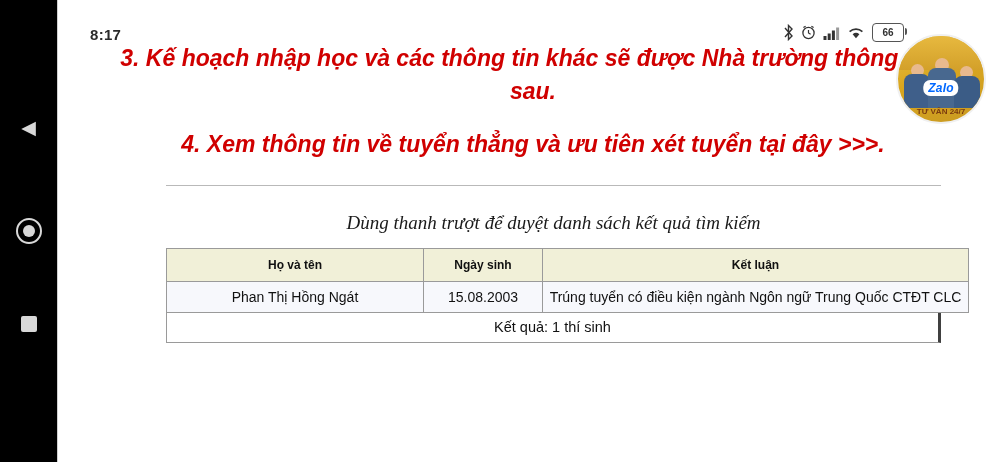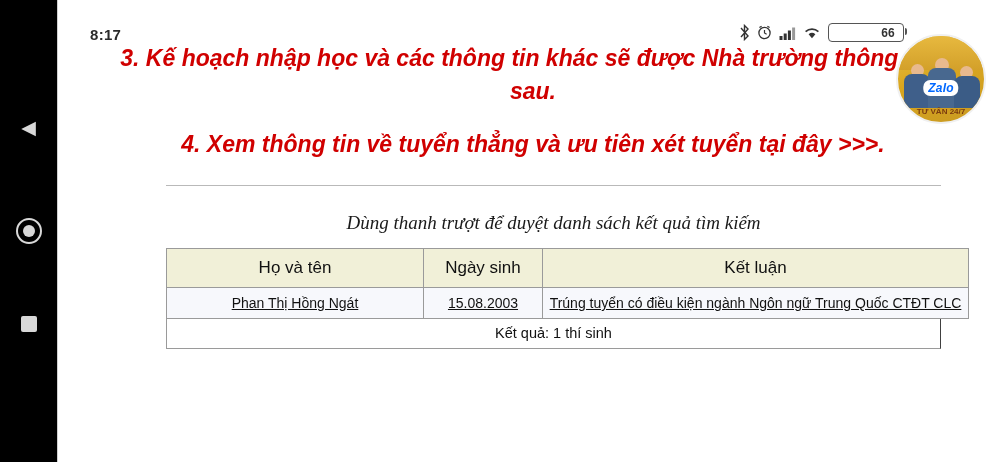--- a/index.html
+++ b/index.html
@@ -103,24 +103,23 @@
   }
   .status-icons svg { display: block; }
   .battery {
     width: 30px; height: 17px;
     border: 1.6px solid #555;
     border-radius: 4px;
     position: relative;
     display: flex;
     align-items: center;
     justify-content: center;
-    font-size: 12px;
+    font-size: 10px;
     color: #333;
     font-weight: bold;
-    padding-left: 44px;
   }
   .battery::after {
     content: "";
     position: absolute;
     right: -4px; top: 4px;
     width: 2.5px; height: 7px;
     background: #555;
     border-radius: 0 2px 2px 0;
   }
   
@@ -250,43 +249,42 @@
   
   table.results {
     margin-top: 14px;
     border-collapse: collapse;
     width: 775px;
     table-layout: fixed;
   }
   table.results th {
     background: #f1f0d8;
     border: 1px solid #9a9a9a;
-    font-size: 17px;
-    font-weight: normal;
+    font-size: 12px;
+    font-weight: bold;
     color: #111;
     padding: 9px 4px;
     text-align: center;
   }
   table.results td {
     border: 1px solid #9a9a9a;
     font-size: 14px;
     color: #111;
     padding: 7px 6px;
     text-align: center;
     background: #f7f8fc;
-    text-decoration: underline;
   }
   .col-name  { width: 248px; }
   .col-dob   { width: 110px; }
   .col-note  { width: 417px; }
   .summary {
     width: 775px;
     box-sizing: border-box;
     border-left: 1px solid #9a9a9a;
-    border-right: 1px solid #404040;
+    border-right: 3px solid #404040;
     border-bottom: 1px solid #9a9a9a;
     text-align: center;
     font-size: 14.5px;
     color: #111;
     padding: 6px 0 7px 0;
     background: #ffffff;
   }
 </style>
 </head>
 <body>

